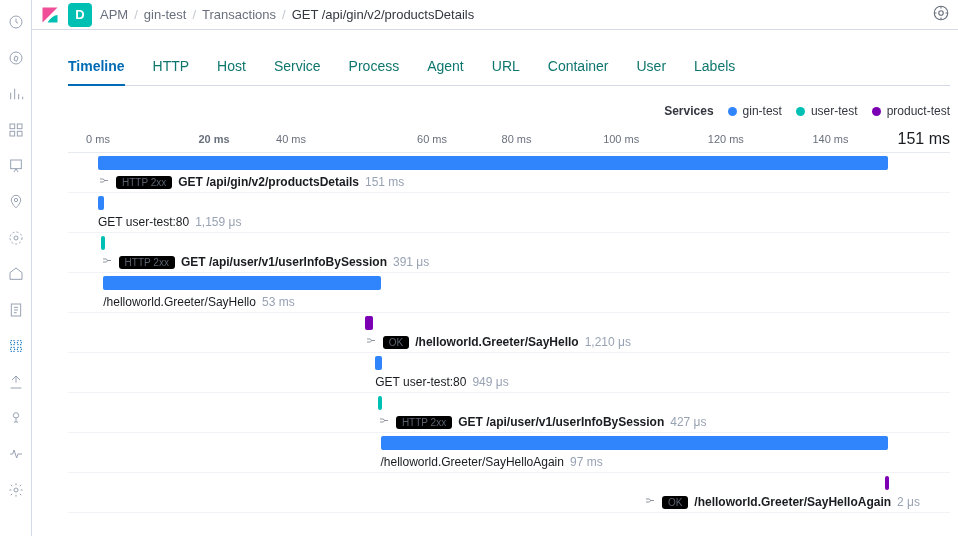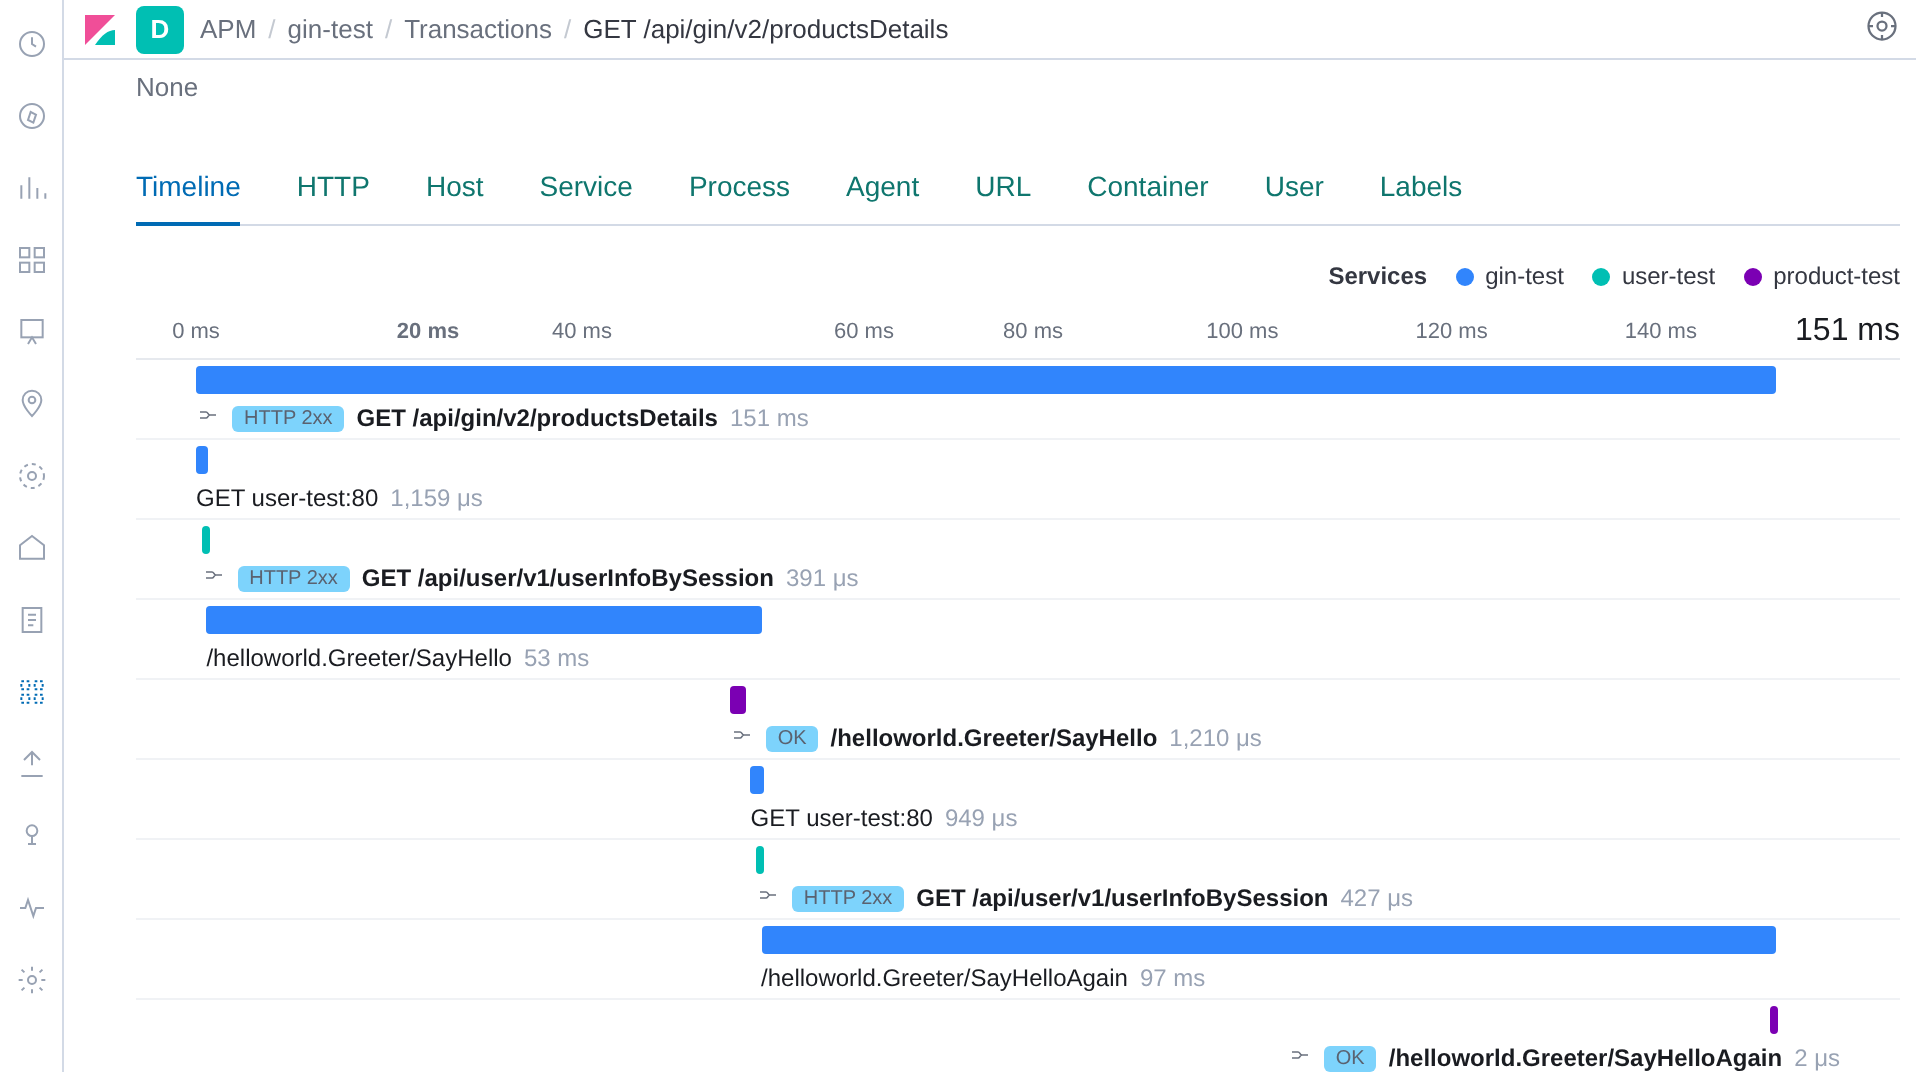--- a/index.html
+++ b/index.html
@@ -23,21 +23,21 @@
 .header-right { margin-left: auto; color: #69707d; }
 .header-right svg { width: 18px; height: 18px; stroke: currentColor; fill: none; stroke-width: 1.5; }
 
 .content { flex: 1; overflow: auto; padding: 0 8px 0 36px; }
 
 .prev-line { color: #69707d; font-size: 13px; padding: 6px 0; }
 
 
 .tabs { display: flex; border-bottom: 1px solid #d3dae6; margin-top: 18px; }
 .tab { padding: 10px 0; margin-right: 28px; color: #0f766e; cursor: pointer; font-size: 14px; }
-.tab.active { color: #006bb4; border-bottom: 2px solid #006bb4; margin-bottom: -1px; font-weight: 400; }
+.tab.active { color: #006bb4; border-bottom: 2px solid #006bb4; margin-bottom: -1px; font-weight: 700; }
 
 
 .services-row { display: flex; align-items: center; gap: 14px; padding: 18px 0 8px; font-size: 12px; justify-content: flex-end; }
 .services-row .lbl { font-weight: 700; }
 .legend-item { display: flex; align-items: center; gap: 6px; color: #343741; }
 .dot { width: 9px; height: 9px; border-radius: 50%; }
 
 
 .timeline-wrap { position: relative; }
 .time-header { display: flex; align-items: center; height: 26px; font-size: 11px; color: #69707d; position: relative; }
@@ -46,21 +46,21 @@
 .plot { border-top: 1px solid #e6e9ee; position: relative; }
 
 
 .span-row { position: relative; height: 20px; border-bottom: 1px solid #f0f2f5; }
 .span-row.with-label { height: 40px; }
 .span-bar { position: absolute; top: 3px; height: 14px; border-radius: 2px; }
 .span-label { position: absolute; top: 22px; display: flex; align-items: center; gap: 6px; font-size: 12px; white-space: nowrap; }
 .span-label .name { color: #1a1c21; }
 .span-label .name.bold { font-weight: 700; }
 .span-label .dur { color: #98a2b3; }
-.badge { background: #7dd3fc; color: #5a6270; border-radius: 3px; padding: 1px 6px; font-size: 10px; }
+.badge { background: #000000; color: #5a6270; border-radius: 3px; padding: 1px 6px; font-size: 10px; }
 .trace-ic { width: 12px; height: 12px; }
 .trace-ic svg { width: 12px; height: 12px; stroke: #69707d; fill: none; stroke-width: 1.5; }
 
 .c-blue { background: #3185fc; }
 .c-teal { background: #00bfb3; }
 .c-purple { background: #7b00b3; }
 
 </style>
 </head>
 <body>
@@ -168,21 +168,20 @@
         <span class="cur">GET /api/gin/v2/productsDetails</span>
       </div>
       <div class="header-right"><svg viewBox="0 0 24 24">
             <circle cx="12" cy="12" r="9"></circle>
             <circle cx="12" cy="12" r="3"></circle>
             <path d="M12 3v3M12 18v3M3 12h3M18 12h3"></path>
           </svg></div>
     </div>
 
     <div class="content">
-      <div class="prev-line">None</div>
 
       <div class="tabs">
         <div class="tab active">Timeline</div>
         <div class="tab">HTTP</div>
         <div class="tab">Host</div>
         <div class="tab">Service</div>
         <div class="tab">Process</div>
         <div class="tab">Agent</div>
         <div class="tab">URL</div>
         <div class="tab">Container</div>

